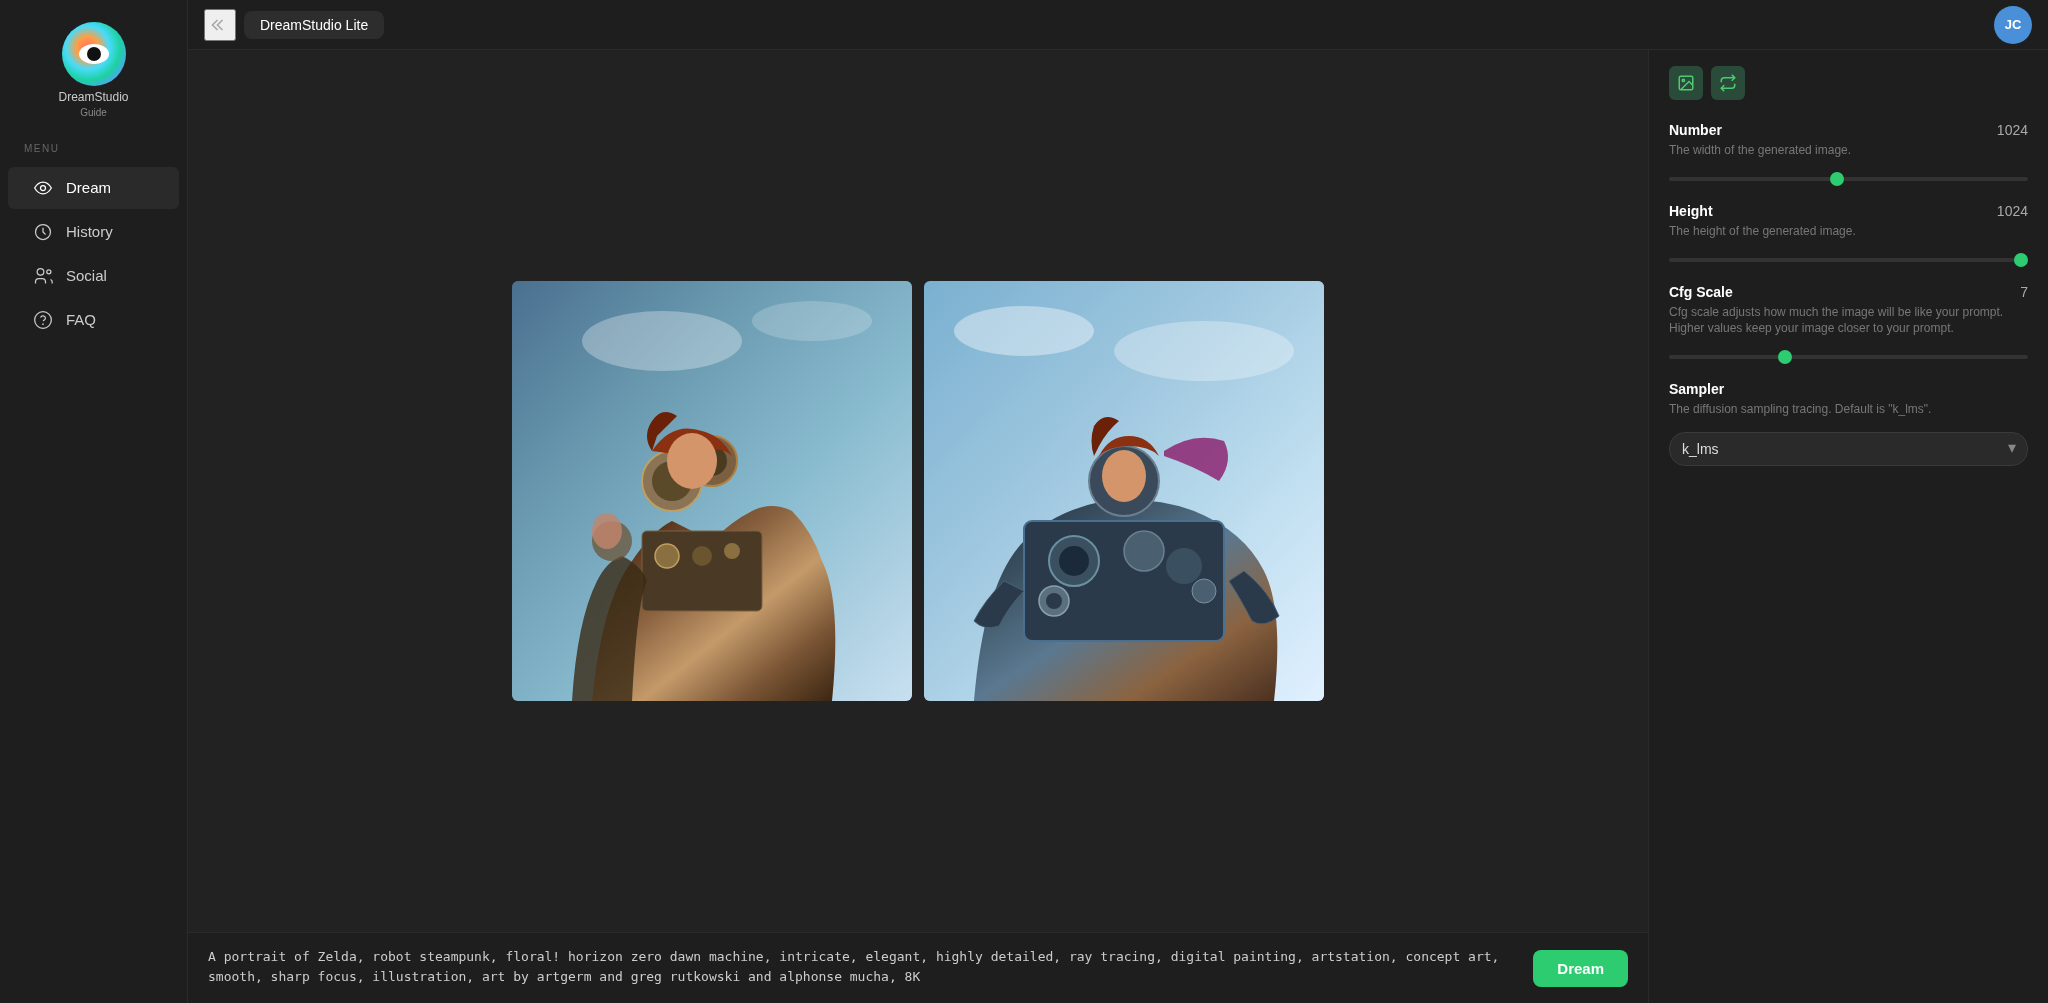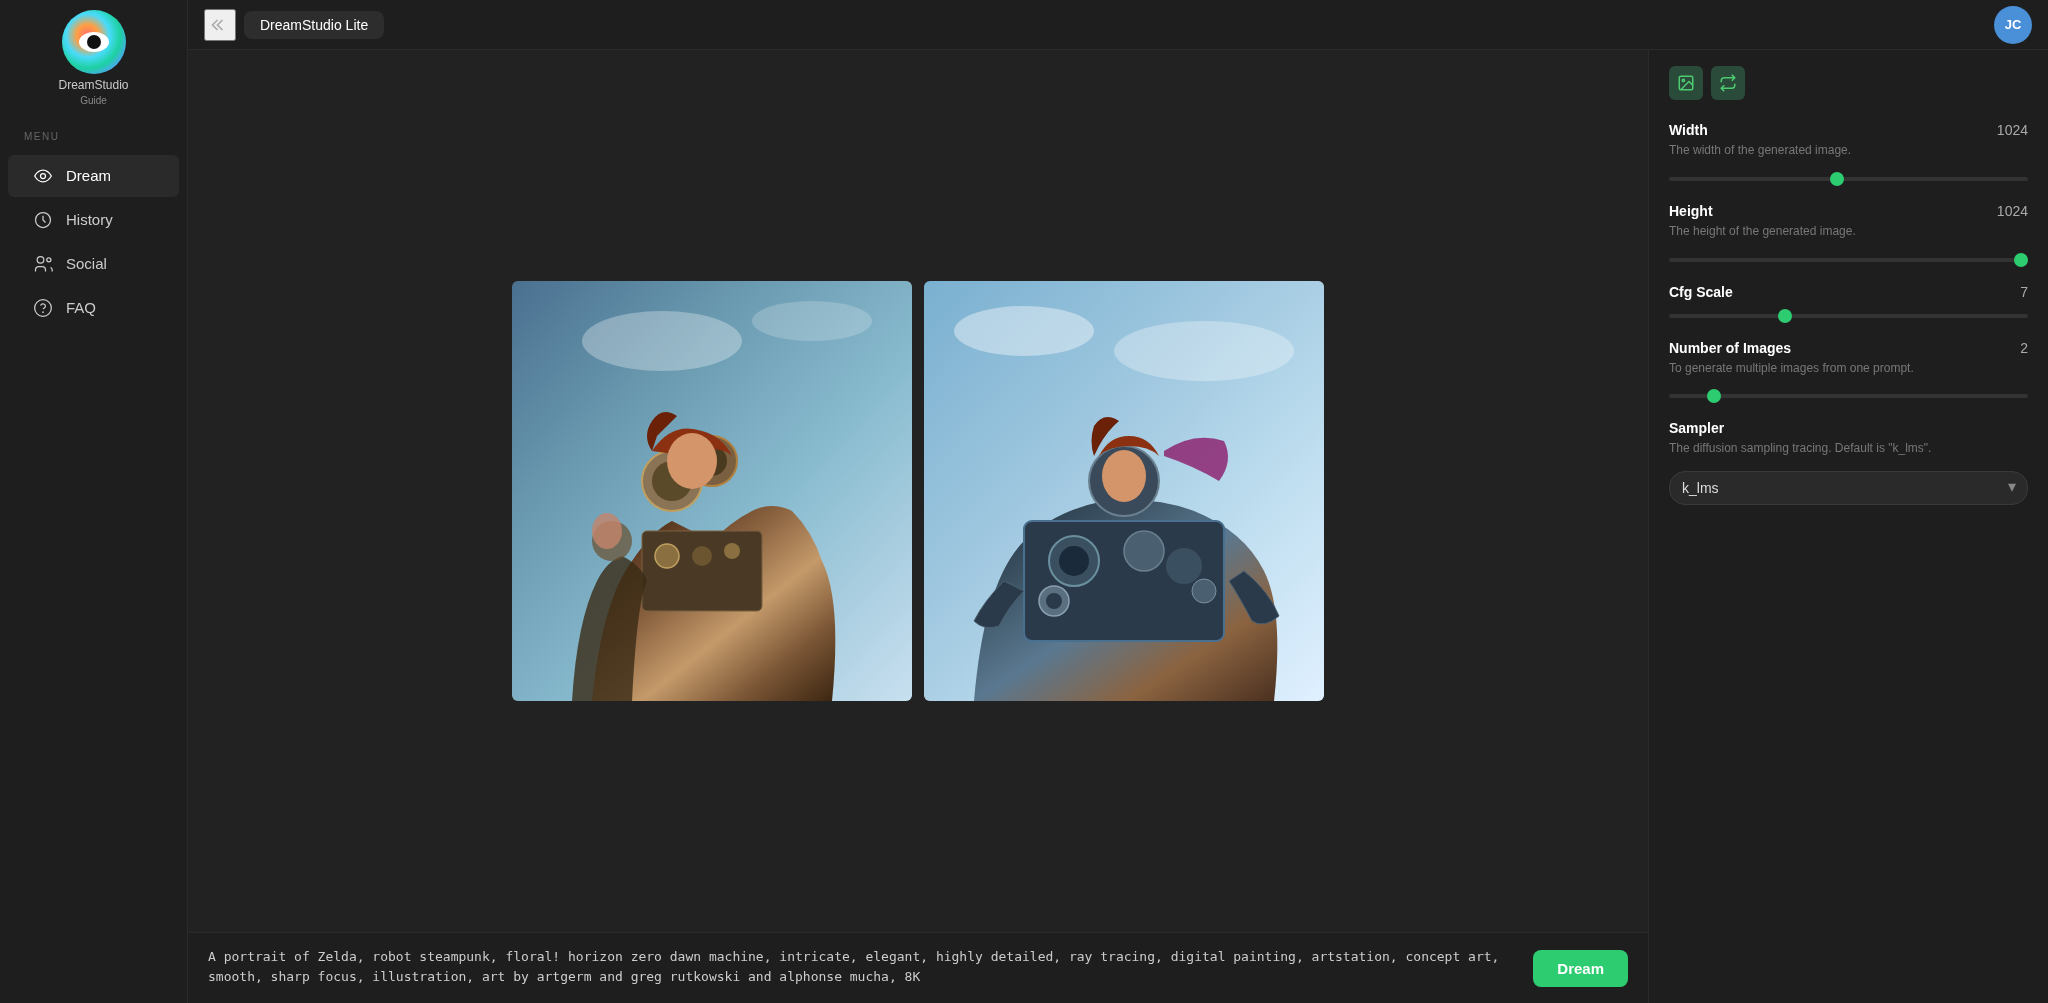--- a/index.html
+++ b/index.html
@@ -14,21 +14,21 @@
     }
 
     
     .sidebar {
       width: 188px;
       min-width: 188px;
       background: #1e1e1e;
       display: flex;
       flex-direction: column;
       align-items: center;
-      padding-top: 10px;
+      padding-top: 22px;
       border-right: 1px solid #2a2a2a;
     }
     .logo-area {
       display: flex;
       flex-direction: column;
       align-items: center;
       margin-bottom: 24px;
       cursor: pointer;
     }
     .logo-circle {
@@ -534,21 +534,21 @@
             <polyline points="17 1 21 5 17 9"></polyline>
             <path d="M3 11V9a4 4 0 0 1 4-4h14"></path>
             <polyline points="7 23 3 19 7 15"></polyline>
             <path d="M21 13v2a4 4 0 0 1-4 4H3"></path>
           </svg>
         </button>
       </div>
 
       <div class="setting-block">
         <div class="setting-header">
-          <span class="setting-name">Width</span>
+          <span class="setting-name">Number</span>
           <span class="setting-value">1024</span>
         </div>
         <p class="setting-desc">The width of the generated image.</p>
         <div class="range-track-container">
           <input type="range" min="128" max="2048" value="1024" style="">
         </div>
       </div>
 
       <div class="setting-block">
         <div class="setting-header">
@@ -559,36 +559,27 @@
         <div class="range-track-container">
           <input type="range" min="128" max="2048" value="2048" style="">
         </div>
       </div>
 
       <div class="setting-block">
         <div class="setting-header">
           <span class="setting-name">Cfg Scale</span>
           <span class="setting-value">7</span>
         </div>
+        <p class="setting-desc">Cfg scale adjusts how much the image will be like your prompt. Higher values keep your image closer to your prompt.</p>
         <div class="range-track-container">
           <input type="range" min="1" max="20" value="7" style="">
         </div>
       </div>
 
 
-      <div class="setting-block">
-        <div class="setting-header">
-          <span class="setting-name">Number of Images</span>
-          <span class="setting-value">2</span>
-        </div>
-        <p class="setting-desc">To generate multiple images from one prompt.</p>
-        <div class="range-track-container">
-          <input type="range" min="1" max="10" value="2" style="">
-        </div>
-      </div>
 
       <div class="setting-block">
         <div class="setting-header">
           <span class="setting-name">Sampler</span>
         </div>
         <p class="setting-desc">The diffusion sampling tracing. Default is "k_lms".</p>
         <div class="select-wrapper">
           <select>
             <option value="k_lms">k_lms</option>
             <option value="k_euler">k_euler</option>

